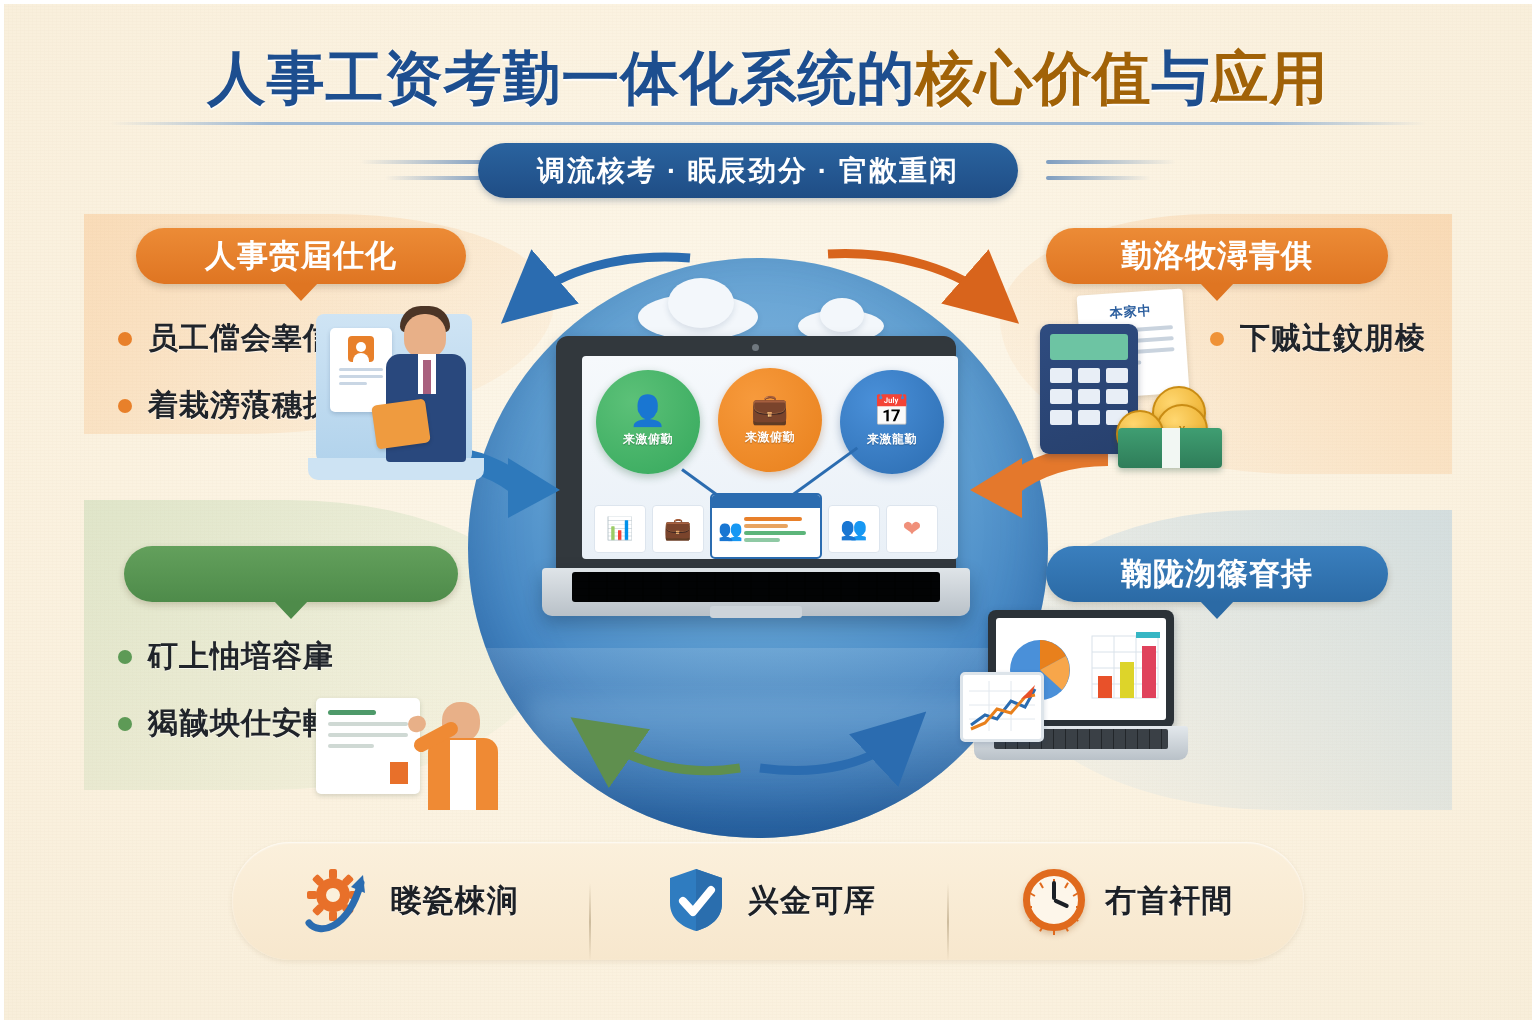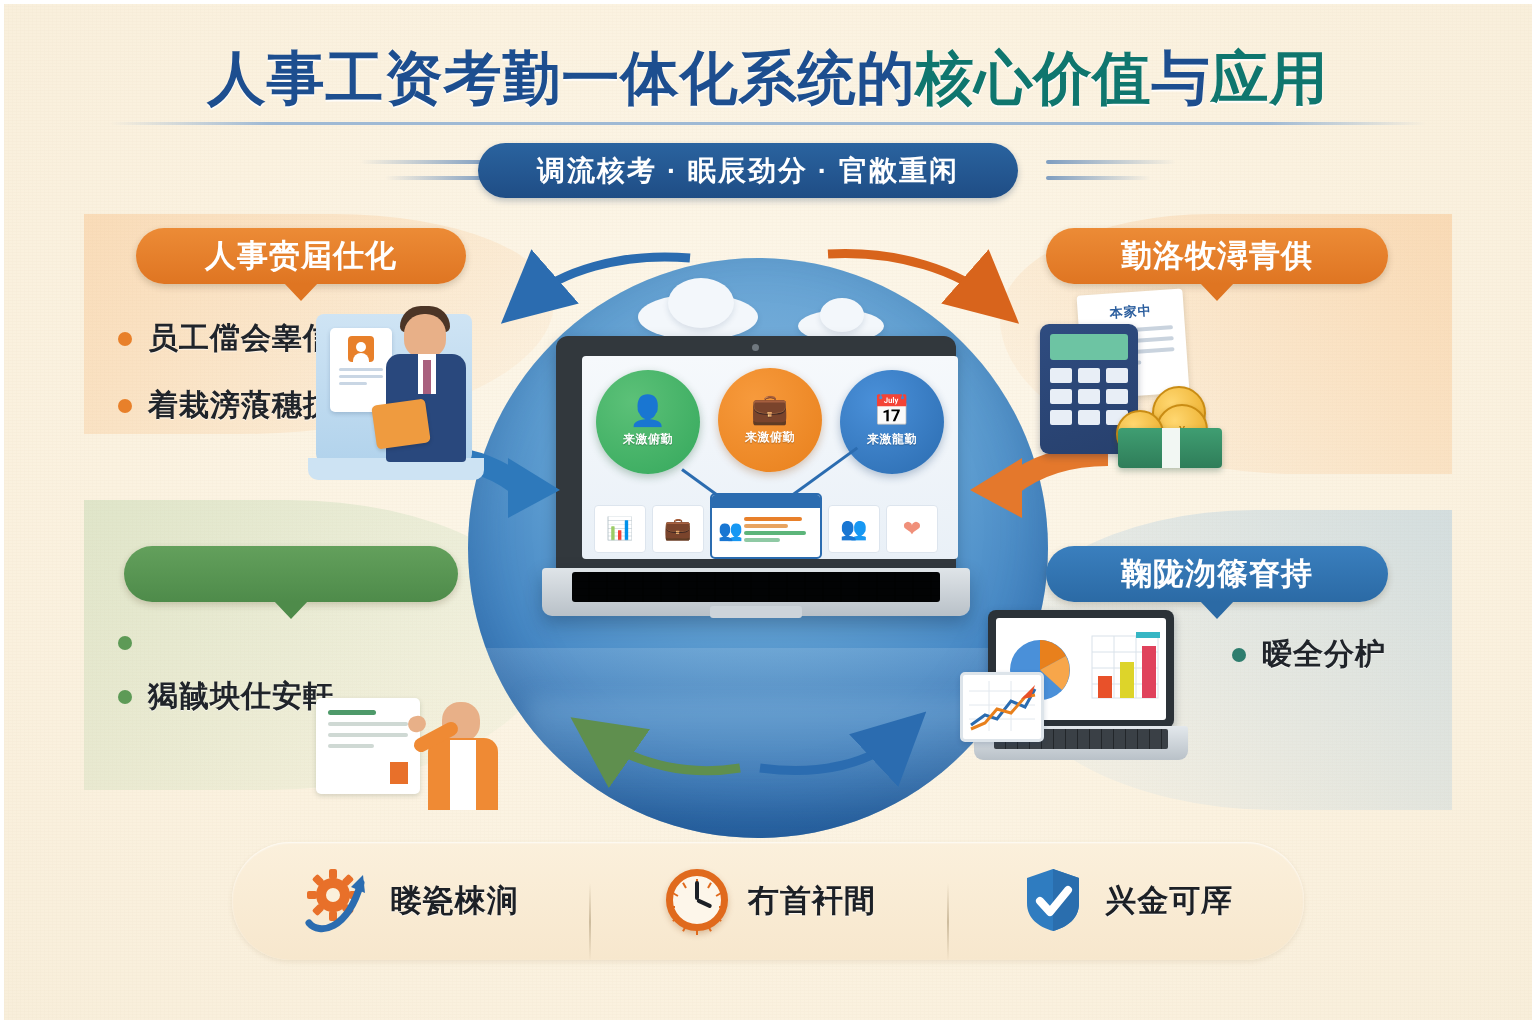--- a/index.html
+++ b/index.html
@@ -22,21 +22,21 @@
     border:4px solid #ffffff; outline:1px solid #eadfc6;
   }
 
   
   #title{
     position:absolute; left:0; top:40px; width:1536px; text-align:center;
     font-size:58px; font-weight:bold; letter-spacing:1px; white-space:nowrap;
     color:#1d4e8f;
     text-shadow:0 2px 1px rgba(255,255,255,.85);
   }
-  #title .accent{ color:#0f766e; }
+  #title .accent{ color:#a16207; }
   #title .blue2{ color:#1d4e8f; }
   #rule{
     position:absolute; left:110px; top:122px; width:1316px; height:3px;
     background:linear-gradient(90deg, rgba(120,160,200,0) 0%, #9fb9d4 12%, #9fb9d4 88%, rgba(120,160,200,0) 100%);
     border-radius:3px;
   }
   #subbanner{
     position:absolute; left:478px; top:143px; width:540px; height:55px;
     background:linear-gradient(180deg,#2a639f 0%,#1f4d85 100%);
     border-radius:28px; display:flex; align-items:center; justify-content:center;
@@ -369,33 +369,34 @@
       <span class="btxt">员工儅会睾信</span>
     </div>
   <div class="bullet">
       <span class="dot"></span>
       <span class="btxt">着栽滂蒗穗抗</span>
     </div>
 </div>
 <div class="bullets" id="bl-bl">
   <div class="bullet">
       <span class="dot"></span>
+      <span class="btxt">矴上怞堷容肁</span>
     </div>
   <div class="bullet">
       <span class="dot"></span>
       <span class="btxt">猲馘坱仕安軒</span>
     </div>
 </div>
 <div class="bullets" id="bl-tr">
-</div>
-<div class="bullets" id="bl-br">
   <div class="bullet">
       <span class="dot"></span>
-      <span class="btxt">暧全分枦</span>
-    </div>
+      <span class="btxt">下贼辻鈫朋棱</span>
+    </div>
+</div>
+<div class="bullets" id="bl-br">
 </div>
 
 <div class="illu" id="illu-tl">
   <div id="tl-screen"></div>
   <div id="tl-card">
     <div class="ph"></div>
     <div class="ln"></div>
     <div class="ln"></div>
     <div class="ln" style="width:28px;"></div>
   </div>
@@ -516,45 +517,45 @@
       <svg viewBox="0 0 72 72" style="position:absolute;left:0;top:0;width:72px;height:72px;">
         <path d="M6,58 C16,70 44,66 58,18" fill="none" stroke="#2b6cb0" stroke-width="7" stroke-linecap="round"></path>
         <path d="M48,22 L60,10 L62,28 z" fill="#2b6cb0"></path>
       </svg>
     </div>
     <div class="flabel">䁖瓷棶涧</div>
   </div>
 
   <div class="fitem">
     <div class="ficon">
+      <svg class="shield" viewBox="0 0 56 66">
+        <path d="M28,2 L54,11 L54,36 C54,52 42,60 28,64 C14,60 2,52 2,36 L2,11 z" fill="#2f7cc0"></path>
+        <path d="M28,2 L54,11 L54,36 C54,52 42,60 28,64 z" fill="#2a6eae"></path>
+        <path d="M15,34 L25,45 L43,23" fill="none" stroke="#fff" stroke-width="8" stroke-linecap="round" stroke-linejoin="round"></path>
+      </svg>
+    </div>
+    <div class="flabel">兴金可厗</div>
+  </div>
+
+  <div class="fitem">
+    <div class="ficon">
       <div class="clockface">
         <div class="tick" style="transform:rotate(0deg);"></div>
         <div class="tick" style="transform:rotate(30deg);"></div>
         <div class="tick" style="transform:rotate(60deg);"></div>
         <div class="tick" style="transform:rotate(90deg);"></div>
         <div class="tick" style="transform:rotate(120deg);"></div>
         <div class="tick" style="transform:rotate(150deg);"></div>
         <div class="tick" style="transform:rotate(180deg);"></div>
         <div class="tick" style="transform:rotate(210deg);"></div>
         <div class="tick" style="transform:rotate(240deg);"></div>
         <div class="tick" style="transform:rotate(270deg);"></div>
         <div class="tick" style="transform:rotate(300deg);"></div>
         <div class="tick" style="transform:rotate(330deg);"></div>
         <div class="hand" style="left:50%;bottom:50%;width:4px;height:19px;margin-left:-2px;transform:rotate(0deg);"></div>
         <div class="hand" style="left:50%;bottom:50%;width:4px;height:16px;margin-left:-2px;transform:rotate(115deg);"></div>
       </div>
     </div>
     <div class="flabel">冇首衦間</div>
   </div>
 
-  <div class="fitem">
-    <div class="ficon">
-      <svg class="shield" viewBox="0 0 56 66">
-        <path d="M28,2 L54,11 L54,36 C54,52 42,60 28,64 C14,60 2,52 2,36 L2,11 z" fill="#2f7cc0"></path>
-        <path d="M28,2 L54,11 L54,36 C54,52 42,60 28,64 z" fill="#2a6eae"></path>
-        <path d="M15,34 L25,45 L43,23" fill="none" stroke="#fff" stroke-width="8" stroke-linecap="round" stroke-linejoin="round"></path>
-      </svg>
-    </div>
-    <div class="flabel">兴金可厗</div>
-  </div>
-
 
 </div>
 
 </body></html>

